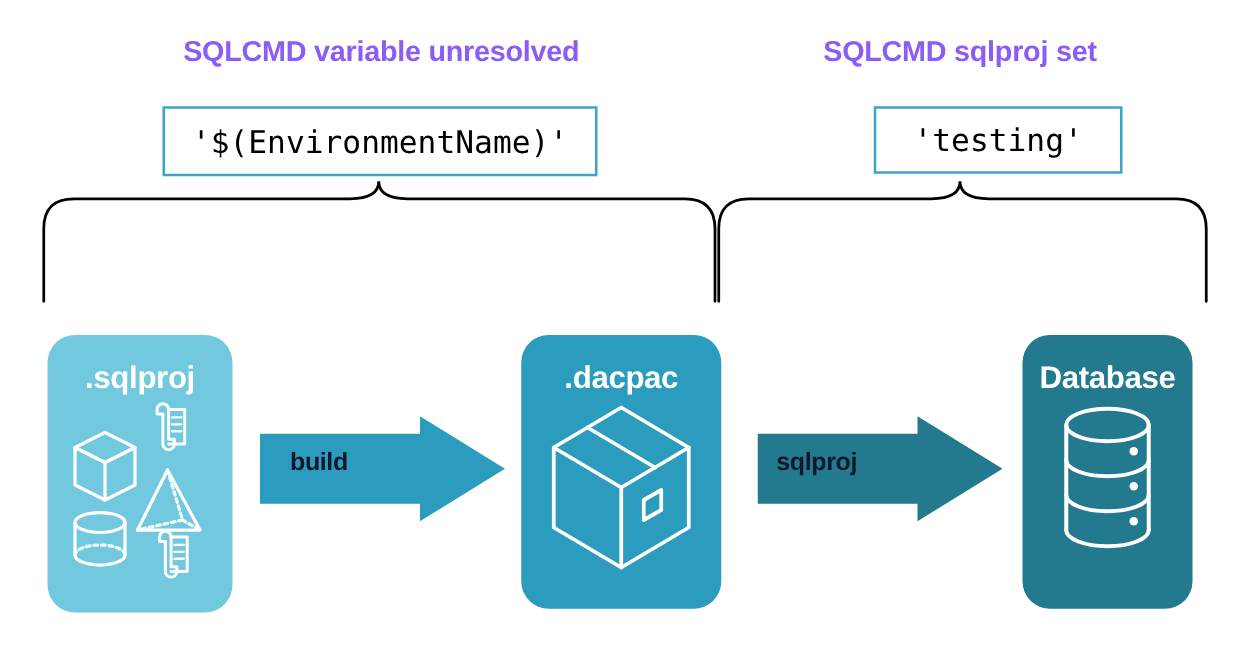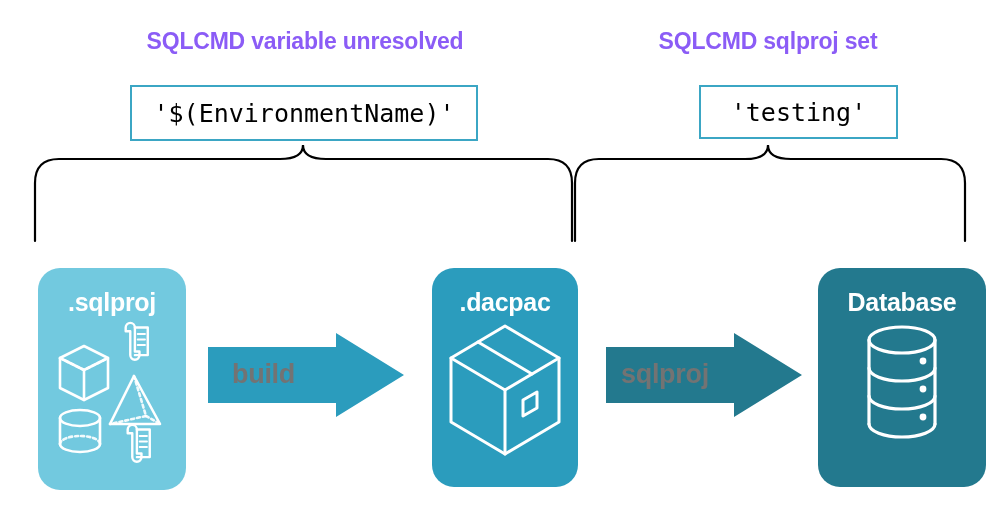--- a/index.html
+++ b/index.html
@@ -67,40 +67,40 @@
     left: 0; right: 0;
     top: 20px;
     text-align: center;
     color: #ffffff;
     font-size: 25px;
     font-weight: bold;
     letter-spacing: -0.3px;
     white-space: nowrap;
   }
   #card-sqlproj  { left: 38px;  top: 268px; width: 148px; height: 222px; background: #72C9DF; }
-  #card-dacpac   { left: 432px; top: 268px; width: 146px; height: 219px; background: #2B9CBD; }
-  #card-database { left: 818px; top: 268px; width: 168px; height: 219px; background: #23798E; }
+  #card-dacpac   { left: 417px; top: 268px; width: 160px; height: 219px; background: #2B9CBD; }
+  #card-database { left: 818px; top: 268px; width: 136px; height: 219px; background: #23798E; }
 
   .card-art {
     position: absolute;
     left: 0; top: 52px;
     width: 100%;
     display: flex;
     align-items: center;
     justify-content: center;
   }
 
   
   .arrow { position: absolute; }
   #arrow-build  { left: 208px; top: 333px; }
   #arrow-deploy { left: 606px; top: 333px; }
   .arrow-label {
     position: absolute;
-    color: #737373;
-    font-size: 27px;
+    color: #0f172a;
+    font-size: 20px;
     font-weight: bold;
     letter-spacing: -0.3px;
     white-space: nowrap;
   }
   #label-build  { left: 232px; top: 359px; }
   #label-deploy { left: 621px; top: 359px; }
 </style>
 </head>
 <body>
 

